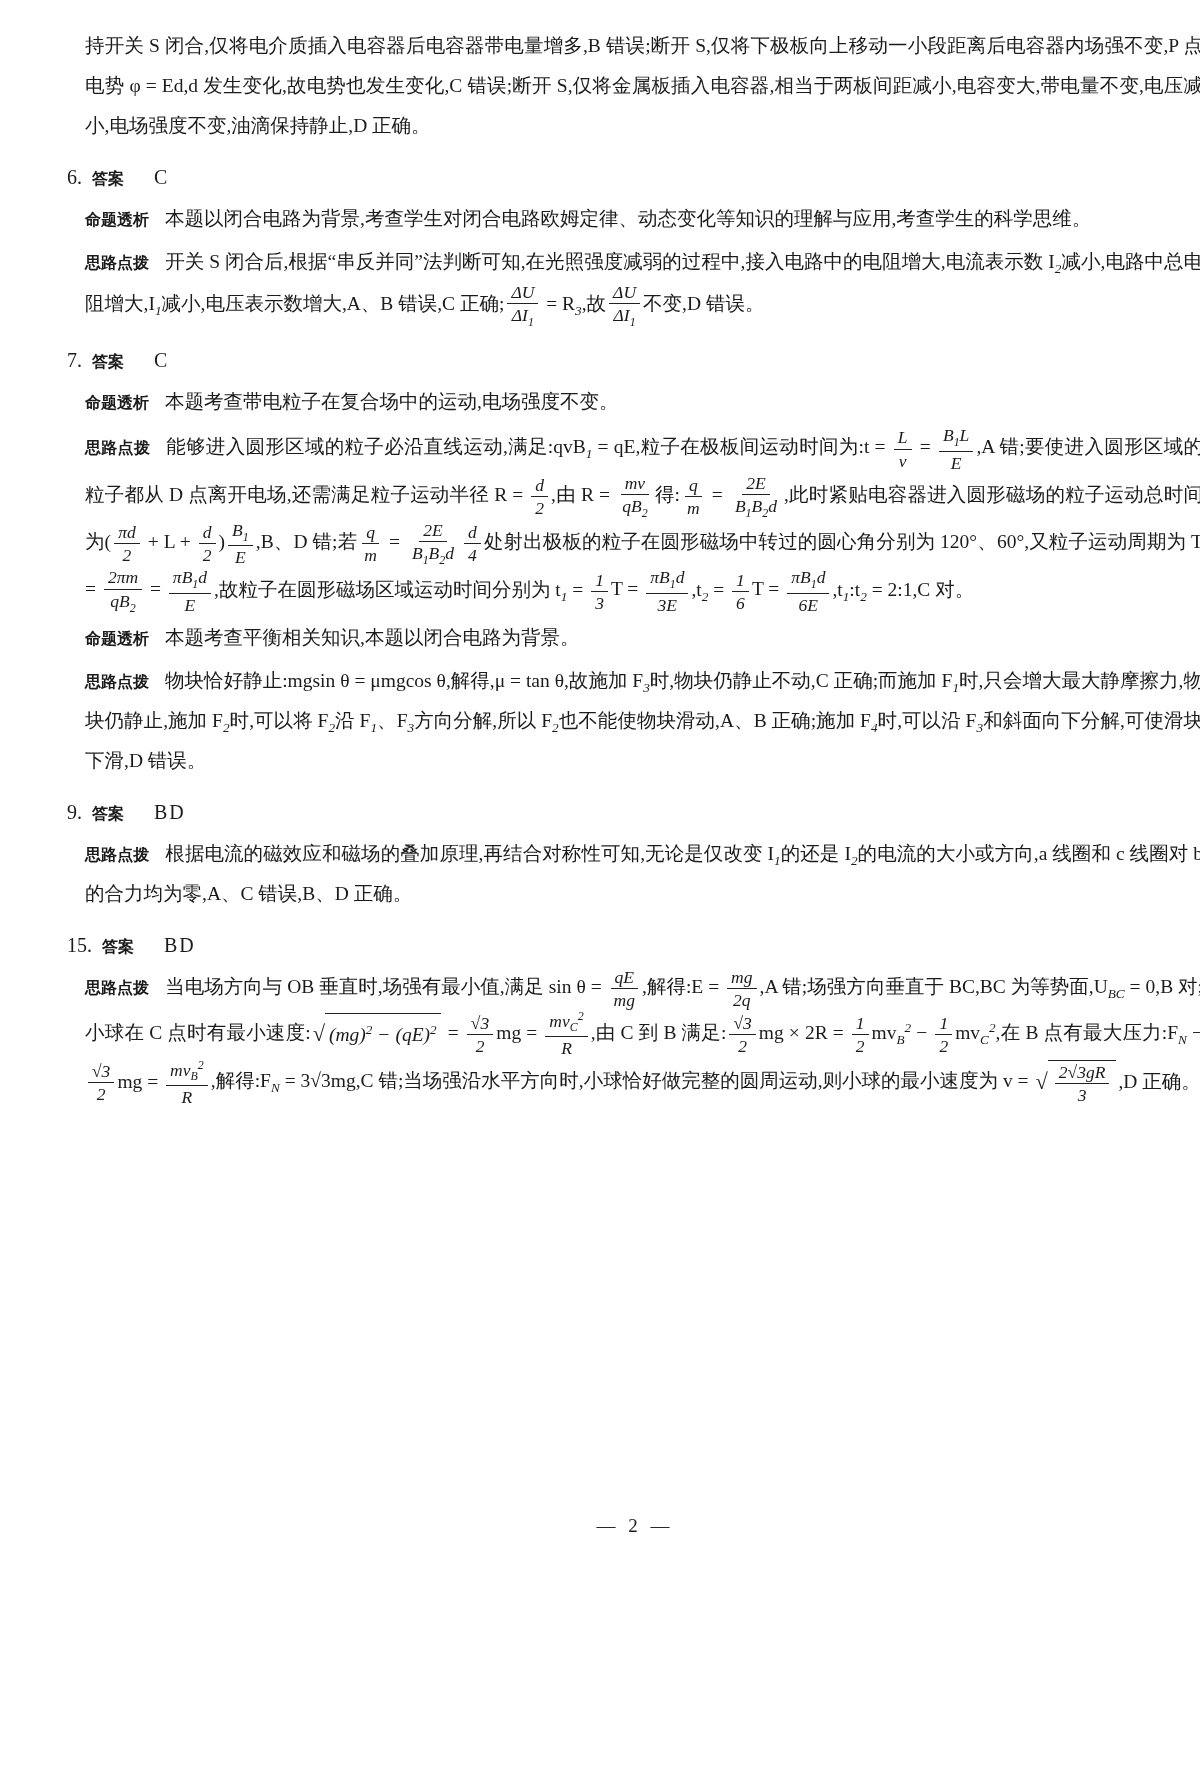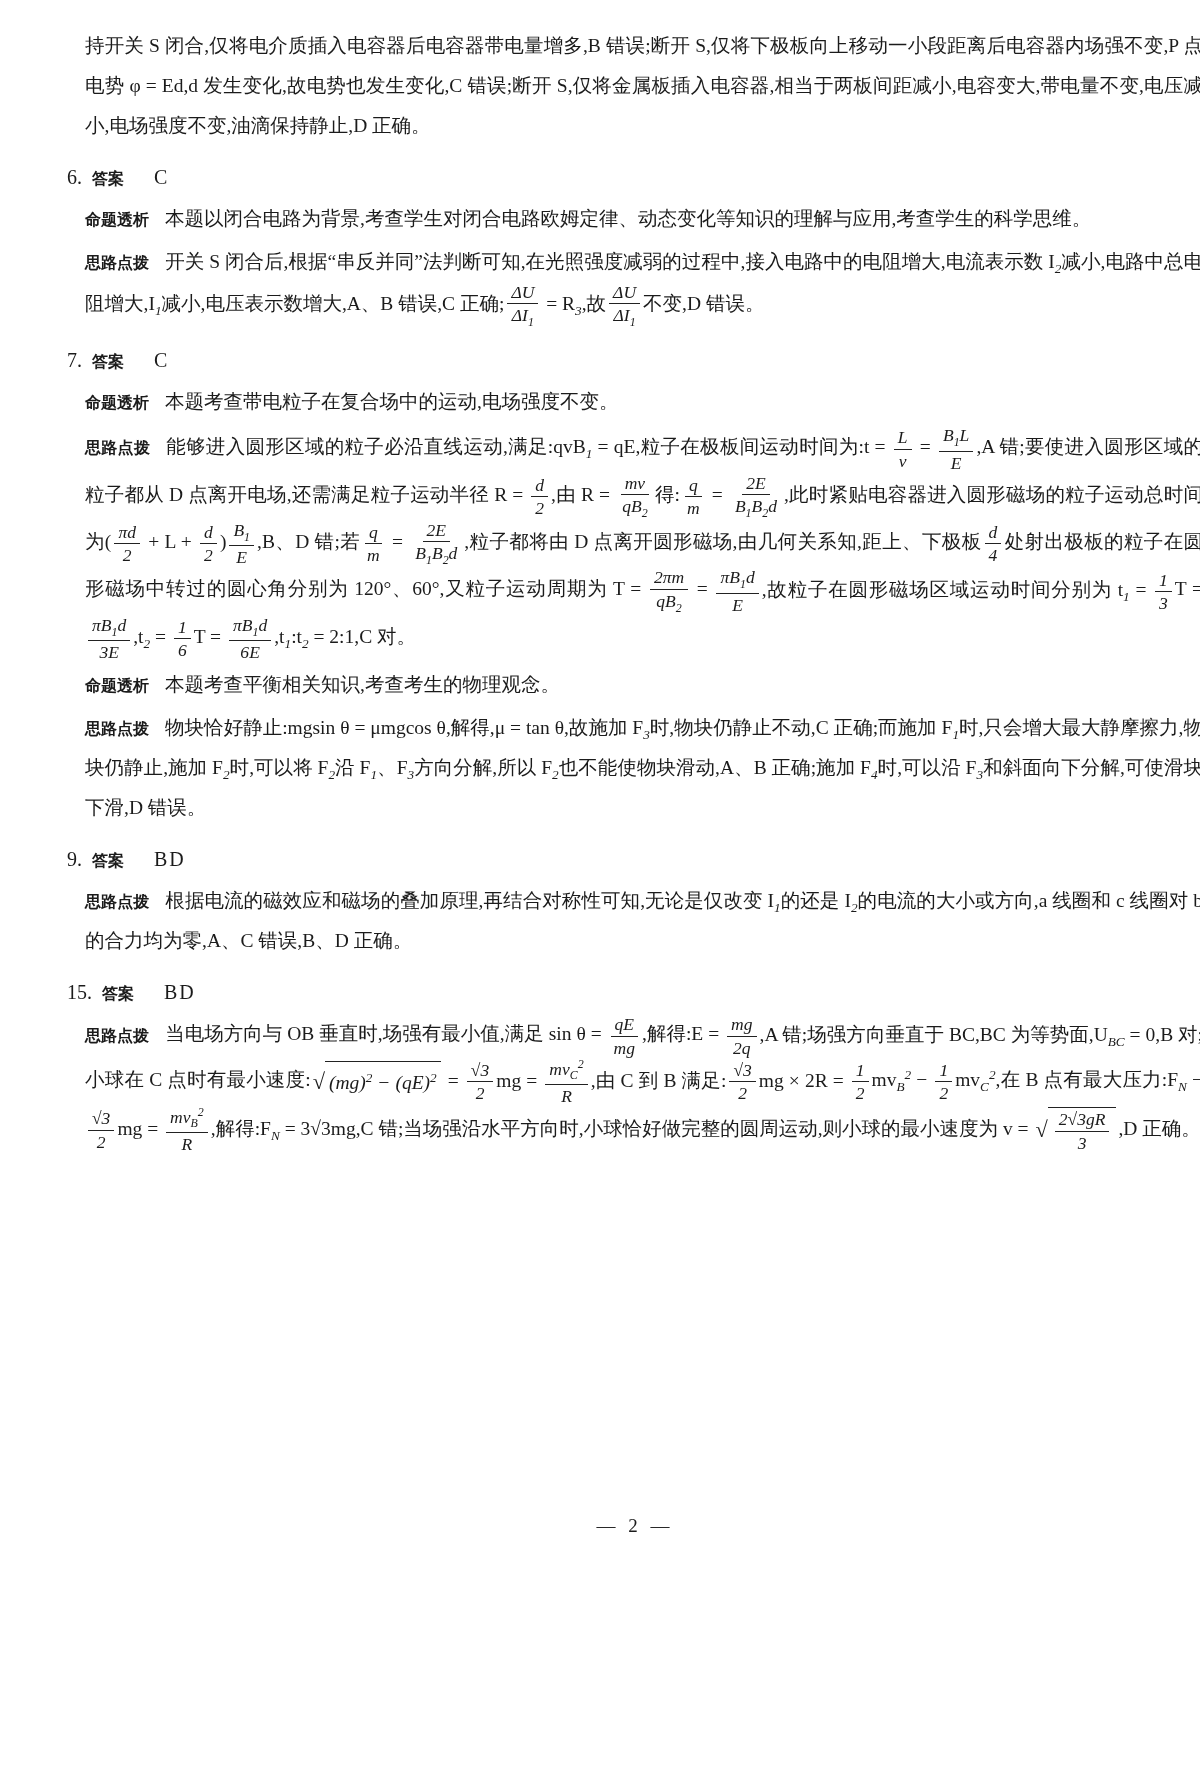--- a/index.html
+++ b/index.html
@@ -102,21 +102,21 @@
           <span class="fden">2</span>
         </span><span>)</span><span class="frac">
           <span class="fnum">B<sub>1</sub></span>
           <span class="fden">E</span>
         </span><span>,B、D 错;若</span><span class="frac">
           <span class="fnum">q</span>
           <span class="fden">m</span>
         </span><span> = </span><span class="frac">
           <span class="fnum">2E</span>
           <span class="fden">B<sub>1</sub>B<sub>2</sub>d</span>
-        </span><span>,粒子都将由 D 点离开圆形磁场,由几何关系知,距上、下极板</span><span class="frac">
+        </span><span class="frac">
           <span class="fnum">d</span>
           <span class="fden">4</span>
         </span><span>处射出极板的粒子在圆形磁场中转过的圆心角分别为 120°、60°,又粒子运动周期为 T = </span><span class="frac">
           <span class="fnum">2πm</span>
           <span class="fden">qB<sub>2</sub></span>
         </span><span> = </span><span class="frac">
           <span class="fnum">πB<sub>1</sub>d</span>
           <span class="fden">E</span>
         </span><span>,故粒子在圆形磁场区域运动时间分别为 t<sub>1</sub> = </span><span class="frac">
           <span class="fnum">1</span>
@@ -124,21 +124,21 @@
         </span><span>T = </span><span class="frac">
           <span class="fnum">πB<sub>1</sub>d</span>
           <span class="fden">3E</span>
         </span><span>,t<sub>2</sub> = </span><span class="frac">
           <span class="fnum">1</span>
           <span class="fden">6</span>
         </span><span>T = </span><span class="frac">
           <span class="fnum">πB<sub>1</sub>d</span>
           <span class="fden">6E</span>
         </span><span>,t<sub>1</sub>:t<sub>2</sub> = 2:1,C 对。</span></div>
-      <div class="para"><span class="blabel plabel">命题透析</span><span>本题考查平衡相关知识,考查考生的物理观念。</span></div>
+      <div class="para"><span class="blabel plabel">命题透析</span><span>本题考查平衡相关知识,本题以闭合电路为背景。</span></div>
       <div class="para"><span class="blabel plabel">思路点拨</span><span>物块恰好静止:mgsin θ = μmgcos θ,解得,μ = tan θ,故施加 F<sub>3</sub>时,物块仍静止不动,C 正确;而施加 F<sub>1</sub>时,只会增大最大静摩擦力,物块仍静止,施加 F<sub>2</sub>时,可以将 F<sub>2</sub>沿 F<sub>1</sub>、F<sub>3</sub>方向分解,所以 F<sub>2</sub>也不能使物块滑动,A、B 正确;施加 F<sub>4</sub>时,可以沿 F<sub>3</sub>和斜面向下分解,可使滑块下滑,D 错误。</span></div>
       <div class="answer-line"><span class="qnum">9.</span><span class="blabel">答案</span><span class="aval">BD</span></div>
       <div class="para"><span class="blabel plabel">思路点拨</span><span>根据电流的磁效应和磁场的叠加原理,再结合对称性可知,无论是仅改变 I<sub>1</sub>的还是 I<sub>2</sub>的电流的大小或方向,a 线圈和 c 线圈对 b 的合力均为零,A、C 错误,B、D 正确。</span></div>
       <div class="answer-line"><span class="qnum">15.</span><span class="blabel">答案</span><span class="aval">BD</span></div>
       <div class="para"><span class="blabel plabel">思路点拨</span><span>当电场方向与 OB 垂直时,场强有最小值,满足 sin θ = </span><span class="frac">
           <span class="fnum">qE</span>
           <span class="fden">mg</span>
         </span><span>,解得:E = </span><span class="frac">
           <span class="fnum">mg</span>
           <span class="fden">2q</span>

